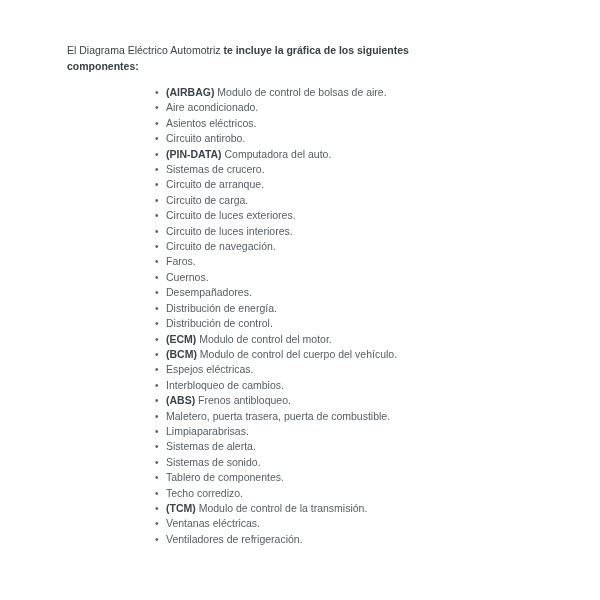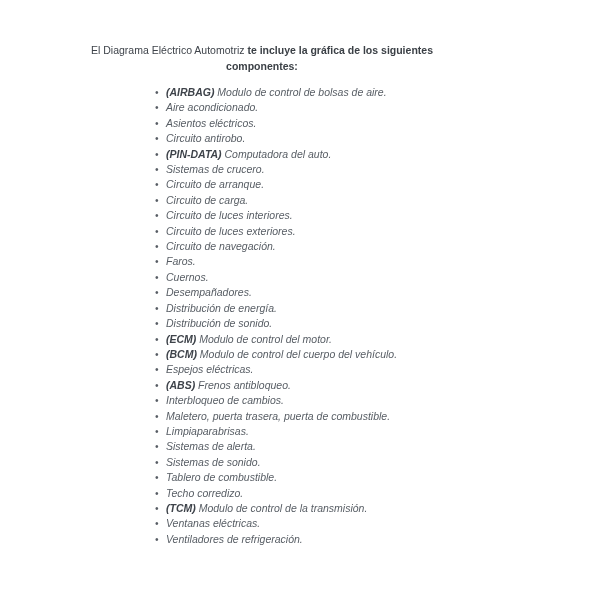--- a/index.html
+++ b/index.html
@@ -16,35 +16,34 @@
   }
   .page {
     position: relative;
     width: 600px;
     height: 600px;
     background: #ffffff;
   }
   .title {
     margin: 42px 0 0 67px;
     width: 390px;
-    text-align: center;
+    text-align: left;
     font-size: 10.5px;
     line-height: 16px;
     font-weight: 400;
     color: #3e434a;
   }
   .title strong {
     font-weight: 700;
     color: #3b4046;
   }
   .component-list {
     list-style: none;
     margin: 11px 0 0 154px;
     padding: 0;
-    font-style: italic;
   }
   .component-list li {
     position: relative;
     padding-left: 12px;
     font-size: 10.5px;
     line-height: 15.4px;
     color: #575d64;
     white-space: nowrap;
   }
   .component-list li::before {
@@ -67,36 +66,36 @@
   <h1 class="title"><span>El Diagrama Eléctrico Automotriz </span><strong>te incluye la gráfica de los siguientes componentes:</strong></h1>
   <ul class="component-list" id="component-list">
       <li><strong>(AIRBAG)</strong><span> Modulo de control de bolsas de aire.</span></li>
       <li><span>Aire acondicionado.</span></li>
       <li><span>Asientos eléctricos.</span></li>
       <li><span>Circuito antirobo.</span></li>
       <li><strong>(PIN-DATA)</strong><span> Computadora del auto.</span></li>
       <li><span>Sistemas de crucero.</span></li>
       <li><span>Circuito de arranque.</span></li>
       <li><span>Circuito de carga.</span></li>
+      <li><span>Circuito de luces exteriores.</span></li>
       <li><span>Circuito de luces interiores.</span></li>
-      <li><span>Circuito de luces exteriores.</span></li>
       <li><span>Circuito de navegación.</span></li>
       <li><span>Faros.</span></li>
       <li><span>Cuernos.</span></li>
       <li><span>Desempañadores.</span></li>
       <li><span>Distribución de energía.</span></li>
-      <li><span>Distribución de sonido.</span></li>
+      <li><span>Distribución de control.</span></li>
       <li><strong>(ECM)</strong><span> Modulo de control del motor.</span></li>
       <li><strong>(BCM)</strong><span> Modulo de control del cuerpo del vehículo.</span></li>
       <li><span>Espejos eléctricas.</span></li>
+      <li><span>Interbloqueo de cambios.</span></li>
       <li><strong>(ABS)</strong><span> Frenos antibloqueo.</span></li>
-      <li><span>Interbloqueo de cambios.</span></li>
       <li><span>Maletero, puerta trasera, puerta de combustible.</span></li>
       <li><span>Limpiaparabrisas.</span></li>
       <li><span>Sistemas de alerta.</span></li>
       <li><span>Sistemas de sonido.</span></li>
-      <li><span>Tablero de combustible.</span></li>
+      <li><span>Tablero de componentes.</span></li>
       <li><span>Techo corredizo.</span></li>
       <li><strong>(TCM)</strong><span> Modulo de control de la transmisión.</span></li>
       <li><span>Ventanas eléctricas.</span></li>
       <li><span>Ventiladores de refrigeración.</span></li>
     </ul>
 </div>
 
 </body></html>

